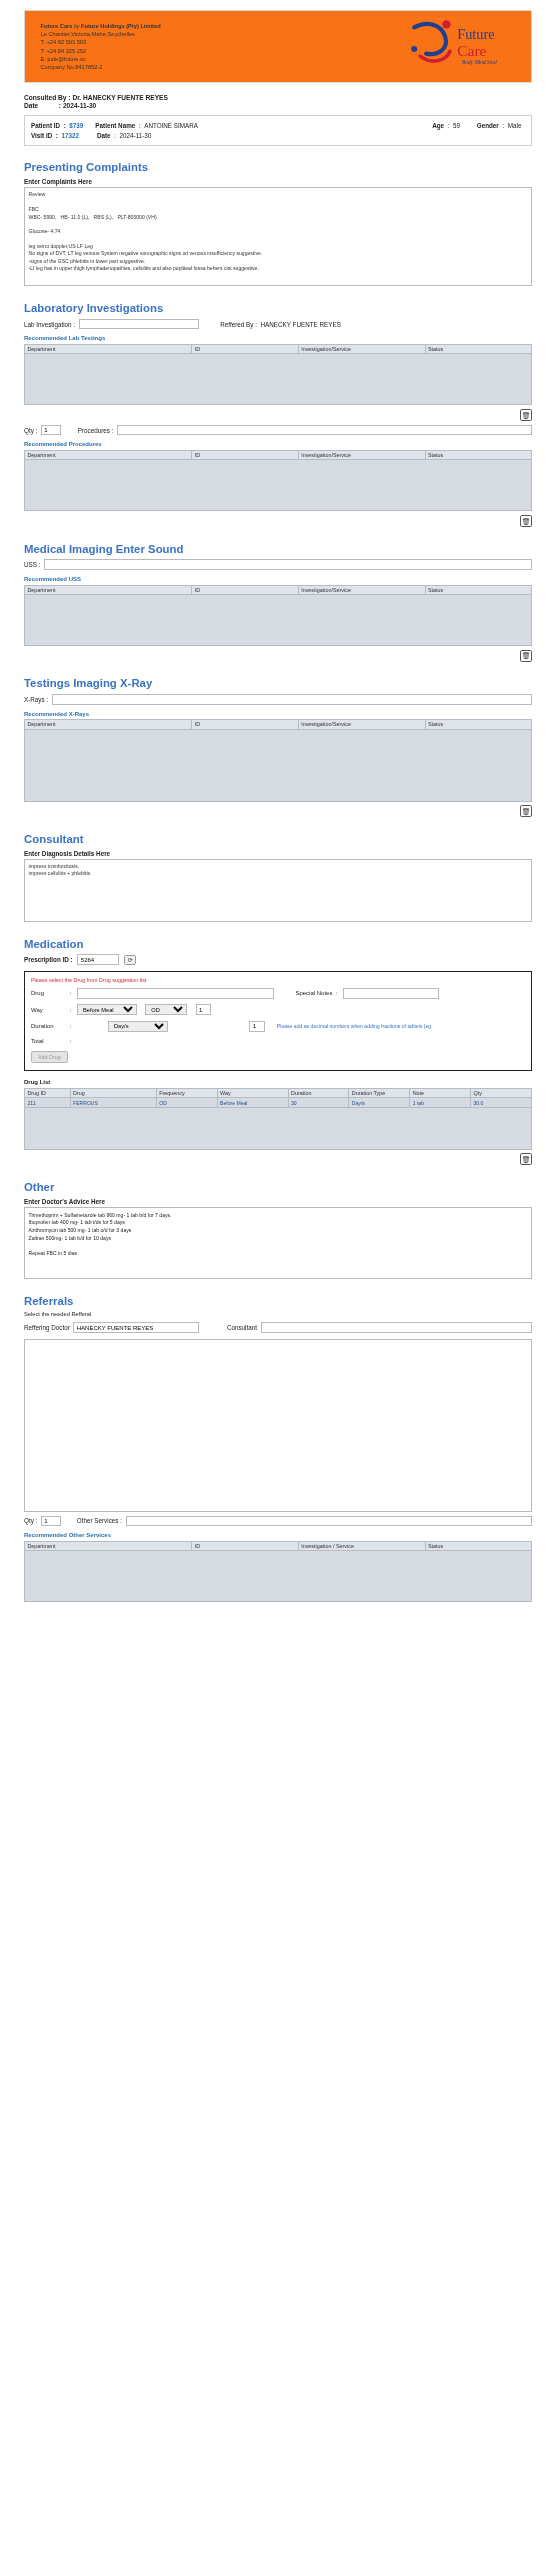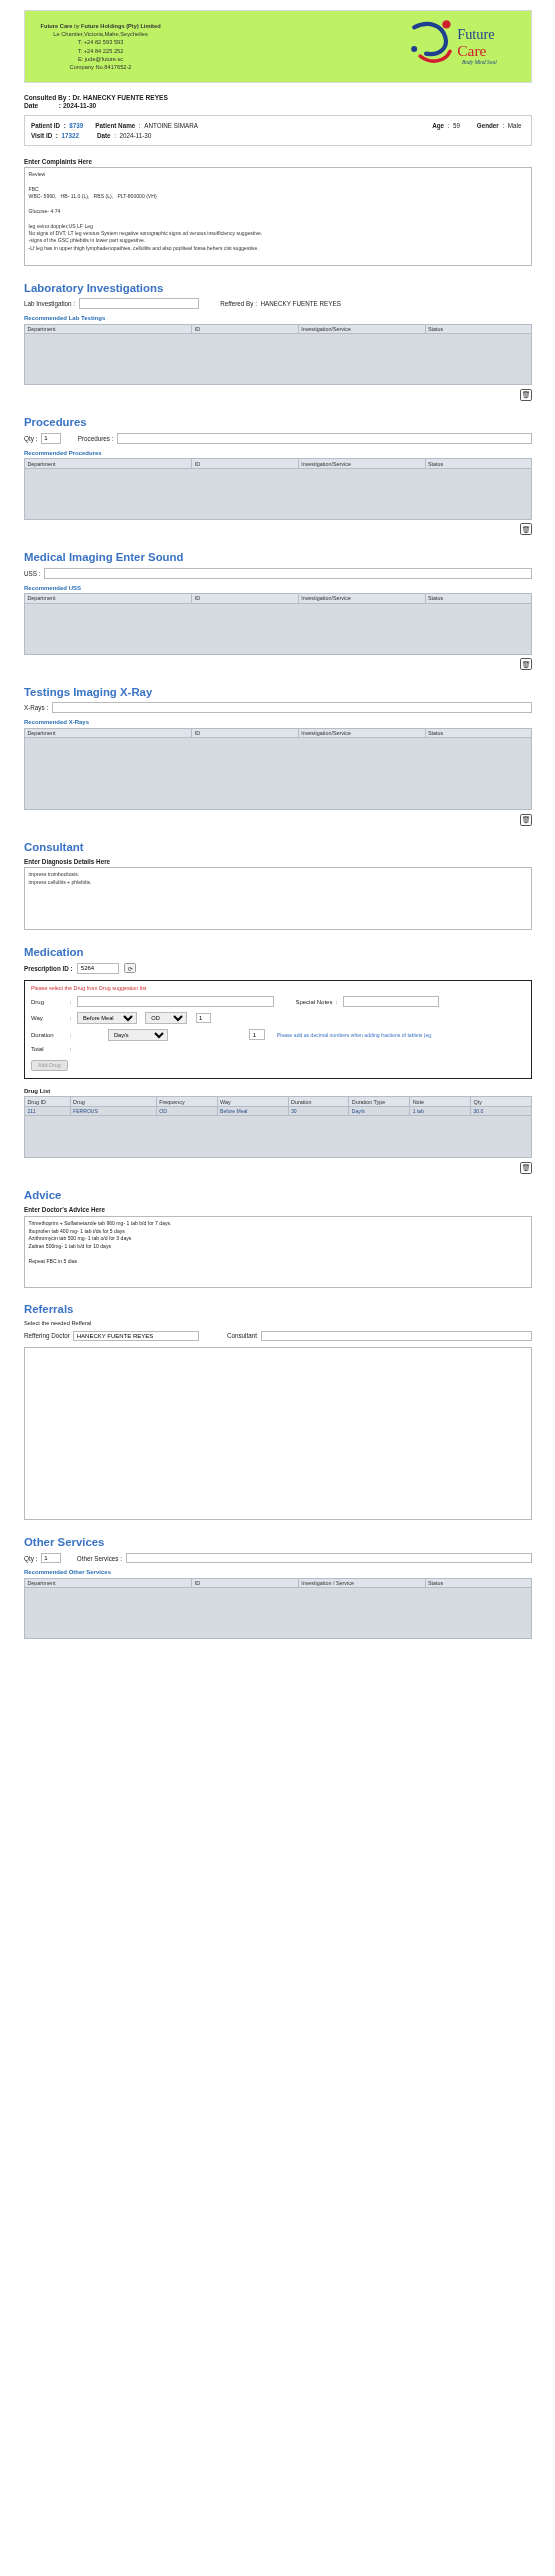--- a/index.html
+++ b/index.html
@@ -9,27 +9,26 @@
     background: #ffffff;
     font-family: "Liberation Sans", sans-serif;
     font-size: 6.6px;
     color: #222;
   }
   .page { width: 556px; padding: 9.6px 24px 18px 24px; }
 
   
   .letterhead {
     border: 0.6px solid #d8d8d8;
-    background: #bef264;
+    background: #f97316;
     display: flex;
     align-items: center;
     justify-content: space-between;
     padding: 8.4px 15.5px;
     margin-bottom: 10.8px;
-    text-align: center;
   }
   .lh-left { font-size: 5.7px; line-height: 1.45; color: #333; }
   .lh-left .lh-name { font-weight: bold; }
   .lh-left .lh-name .by { font-weight: normal; font-style: italic; font-size: 5.1px; }
   .lh-logo { width: 114px; height: 55px; position: relative; }
   .lh-logo svg { position:absolute; left:0; top:0; }
 
   
   .consult-line { font-size: 6.6px; font-weight: bold; margin: 2.4px 0 1.2px 0; }
   .consult-line .lbl { display:inline-block; }
@@ -222,20 +221,21 @@
     <div class="patient-row">
       <span class="b pr-item">Visit ID</span>
       <span class="b pr-item">:</span>
       <span class="b blue pr-item">17322</span>
       <span class="b pr-item" style="margin-left:14.3px;">Date</span>
       <span class="pr-item">:</span>
       <span class="pr-item">2024-11-30</span>
     </div>
   </div>
 
+  <h2 class="section">Presenting Complaints</h2>
   <div class="sub-label">Enter Complaints Here</div>
   <div class="textarea-box" style="height:99px;">Review
 
 FBC
 WBC- 5990,   HB- 11.0 (L),   RBS (L),   PLT-800000 (VH)
 
 Glucose- 4.74
 
 leg veino doppler,US LF Leg
 No signs of DVT, LT leg venous System negative sonographic signs od venous insufficiency suggestive.
@@ -258,21 +258,20 @@
       <th style="width:25%">Investigation/Service</th>
       <th style="width:21%">Status</th>
     </tr>
       </thead>
   </table>
   <div class="grid-body"></div>
   <div class="trash-row">
       <div class="trash">🗑</div>
     </div>
 
-  <h2 class="section">Procedures</h2>
   <div class="field-row">
     <span>Qty :</span>
     <input class="inp" style="width: 20.3px;" value="1">
     <span style="margin-left:13px;">Procedures :</span>
     <input class="inp grow" value="" style="">
   </div>
   <div class="rec-label">Recommended Procedures</div>
   <table class="grid">
     <thead>
         <tr>
@@ -404,40 +403,39 @@
         <td>1 tab</td>
         <td>30.0</td>
       </tr>
     </tbody>
   </table>
   <div class="drug-fill"></div>
   <div class="trash-row">
       <div class="trash">🗑</div>
     </div>
 
-  <h2 class="section">Advice</h2>
+  <h2 class="section">Other</h2>
   <div class="sub-label">Enter Doctor's Advice Here</div>
   <div class="big-box">Trimethoprim + Sulfametazole tab 960 mg- 1 tab b/d for 7 days.
 Ibuprofen tab 400 mg- 1 tab t/ds for 5 days
 Azithromycin tab 500 mg- 1 tab o/d for 3 days
 Zaltran 500mg- 1 tab b/d for 10 days
 
 Repeat FBC in 5 dias</div>
 
   <h2 class="section">Referrals</h2>
   <div class="small-note">Select the needed Refferal</div>
   <div class="field-row">
     <span>Reffering Doctor</span>
     <input class="inp" style="width: 126px;" value="HANECKY FUENTE REYES">
     <span style="margin-left:24px;">Consultant</span>
     <input class="inp grow" value="" style="">
   </div>
   <div class="referral-canvas"></div>
 
-  <h2 class="section">Other Services</h2>
   <div class="field-row">
     <span>Qty :</span>
     <input class="inp" style="width: 20.3px;" value="1">
     <span style="margin-left:12px;">Other Services :</span>
     <input class="inp grow" value="" style="">
   </div>
   <div class="rec-label">Recommended Other Services</div>
   <table class="grid">
     <thead>
         <tr>

